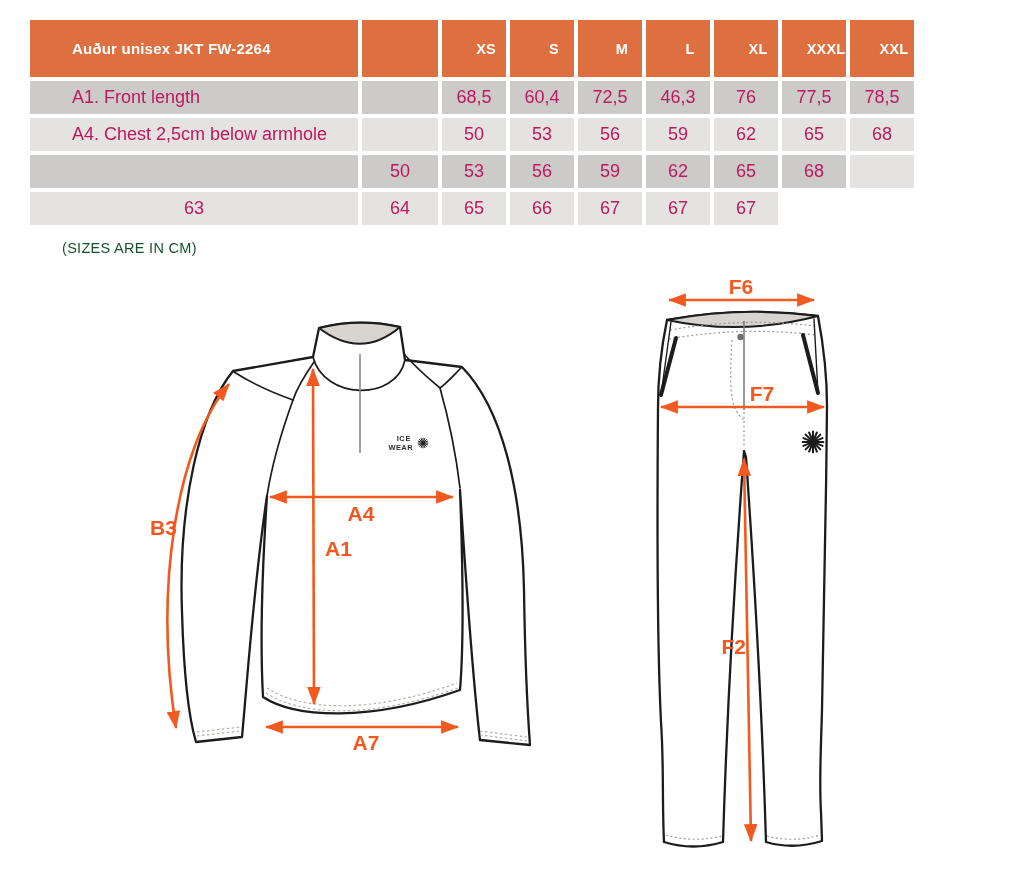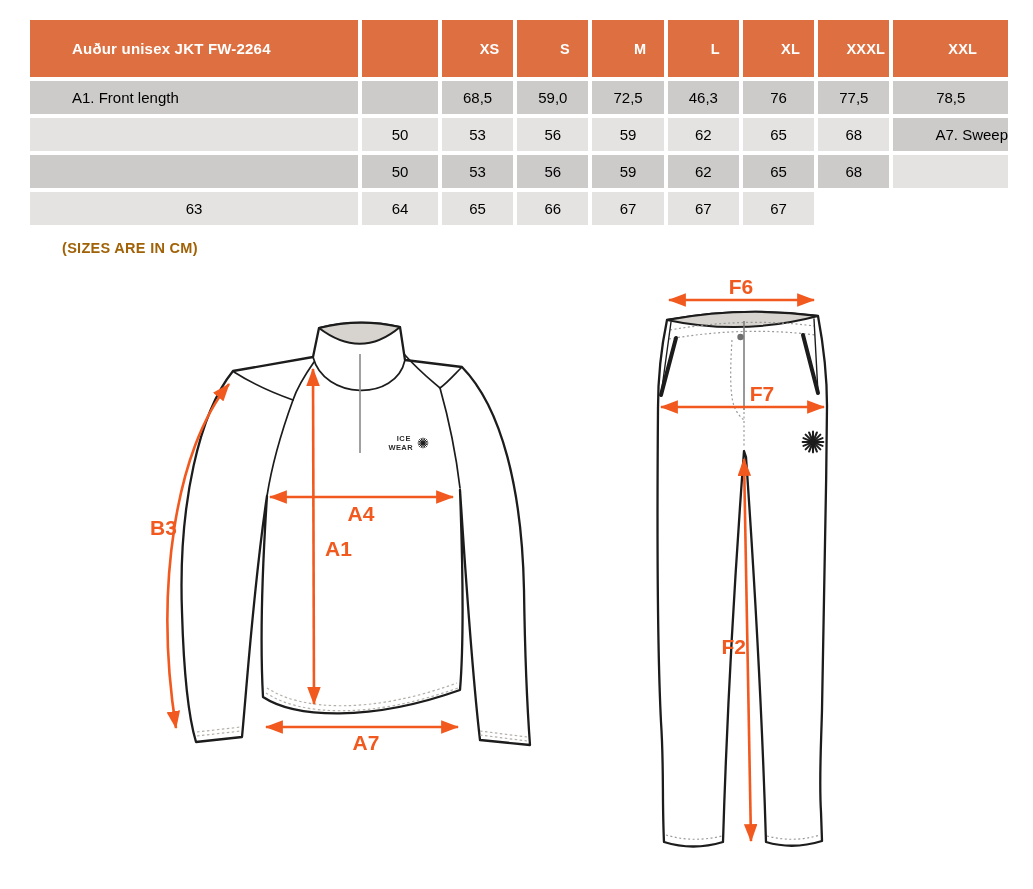--- a/index.html
+++ b/index.html
@@ -2,36 +2,36 @@
 <html><head>
 <meta charset="utf-8">
 <style>
   html,body{margin:0;padding:0;}
   body{
     width:1033px;height:889px;position:relative;background:#ffffff;
     font-family:"Liberation Sans",sans-serif;overflow:hidden;
   }
   
   .size-table{
-    position:absolute;left:30px;top:20px;width:978px;
+    position:absolute;left:30px;top:20px;width:884px;
     display:grid;
     grid-template-columns:328px 76px repeat(7,1fr);
     grid-template-rows:57px repeat(4,33px);
     gap:4px;background:#ffffff;
   }
   .cell{display:flex;align-items:center;justify-content:center;
-        font-size:15px;color:#000000;white-space:nowrap;}
+        font-size:18px;color:#be185d;white-space:nowrap;}
   .cell.head{background:#DD6F40;color:#ffffff;font-weight:bold;font-size:14.5px;letter-spacing:.2px;padding-left:24px;}
   .cell.title{justify-content:flex-start;padding-left:42px;font-size:15px;}
   .cell.label{justify-content:flex-start;padding-left:42px;}
   .row-dark{background:#cccbca;}
   .row-light{background:#e4e3e1;}
   
-  .note{position:absolute;left:62px;top:240px;color:#a16207;
-        font-weight:bold;font-size:14.5px;letter-spacing:.3px;}
+  .note{position:absolute;left:62px;top:240px;color:#14532d;
+        font-weight:normal;font-size:14.5px;letter-spacing:.3px;}
   
   .diag{position:absolute;}
   .jacket{left:130px;top:290px;}
   .pants{left:620px;top:280px;}
   svg text.meas{fill:#F1591F;font-weight:bold;font-size:21px;
                 font-family:"Liberation Sans",sans-serif;}
   svg text.logo{fill:#2b2b2b;font-weight:bold;
                 font-family:"Liberation Sans",sans-serif;}
 </style>
 </head>
@@ -45,37 +45,37 @@
   <div class="cell head">S</div>
   <div class="cell head">M</div>
   <div class="cell head">L</div>
   <div class="cell head">XL</div>
   <div class="cell head">XXXL</div>
   <div class="cell head">XXL</div>
 
   <div class="cell label row-dark">A1. Front length</div>
   <div class="cell row-dark"></div>
   <div class="cell row-dark">68,5</div>
-  <div class="cell row-dark">59,0</div>
+  <div class="cell row-dark">60,4</div>
   <div class="cell row-dark">72,5</div>
   <div class="cell row-dark">46,3</div>
   <div class="cell row-dark">76</div>
   <div class="cell row-dark">77,5</div>
   <div class="cell row-dark">78,5</div>
 
+  <div class="cell label row-light">A4. Chest 2,5cm below armhole</div>
   <div class="cell row-light"></div>
   <div class="cell row-light">50</div>
   <div class="cell row-light">53</div>
   <div class="cell row-light">56</div>
   <div class="cell row-light">59</div>
   <div class="cell row-light">62</div>
   <div class="cell row-light">65</div>
   <div class="cell row-light">68</div>
 
-  <div class="cell label row-dark">A7. Sweep</div>
   <div class="cell row-dark"></div>
   <div class="cell row-dark">50</div>
   <div class="cell row-dark">53</div>
   <div class="cell row-dark">56</div>
   <div class="cell row-dark">59</div>
   <div class="cell row-dark">62</div>
   <div class="cell row-dark">65</div>
   <div class="cell row-dark">68</div>
 
   <div class="cell row-light"></div>

